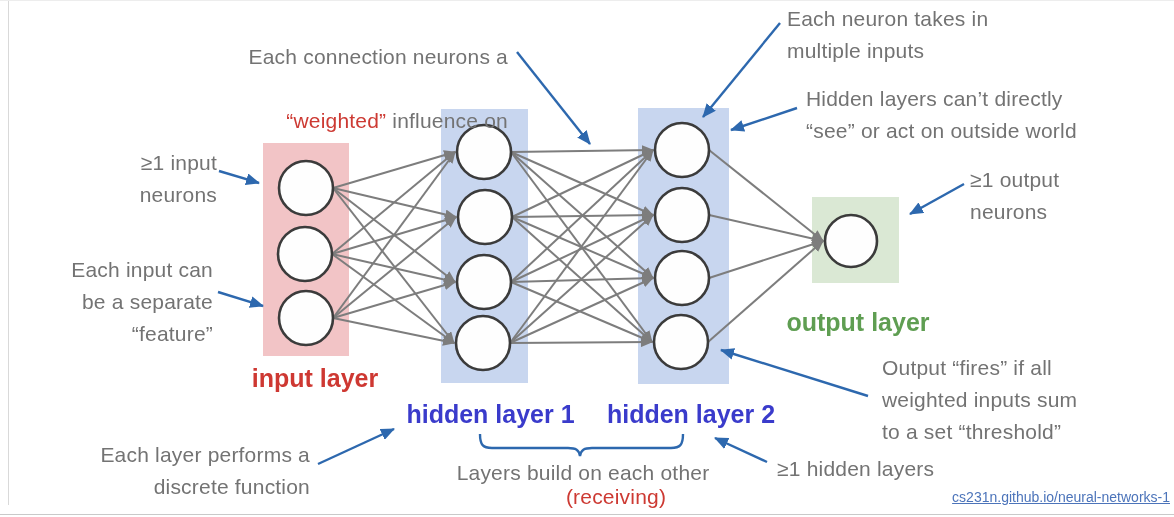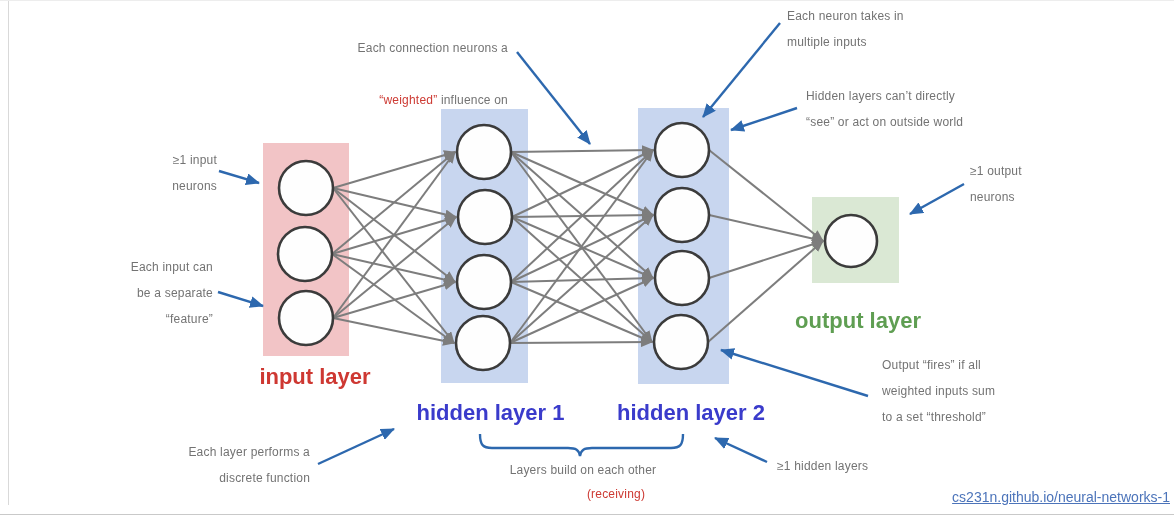--- a/index.html
+++ b/index.html
@@ -10,31 +10,31 @@
     overflow:hidden;
     font-family:"Liberation Sans", sans-serif;
   }
   .edge-left{position:absolute;left:8px;top:0;width:1px;height:505px;background:#d9d9d9;}
   .edge-bottom{position:absolute;left:0;top:514px;width:1174px;height:1px;background:#c9c9c9;}
   .edge-top{position:absolute;left:0;top:0;width:1174px;height:1px;background:#ededed;}
   svg#net{position:absolute;left:0;top:0;}
   .note{
     position:absolute;
     color:#737373;
-    font-size:12px;
-    line-height:26px;
+    font-size:21px;
+    line-height:32px;
     white-space:pre-line;
     letter-spacing:0.2px;
   }
   .ta-r{text-align:right;}
   .ta-c{text-align:center;}
   .red{color:#cd3a33;margin-left:33px;}
   .layer-label{
     position:absolute;
-    font-size:22px;
+    font-size:25px;
     font-weight:700;
     white-space:nowrap;
     text-align:center;
     letter-spacing:0px;
   }
   .lbl-input{color:#ce3832;}
   .lbl-hidden{color:#3a3bcb;}
   .lbl-output{color:#5f9e52;}
   .src-link{
     position:absolute;
@@ -173,21 +173,21 @@
   <div class="note ta-c" style="left:432px;top:457px;width:302px;">Layers build on each other</div>
 
   <div class="note ta-c red" style="left:432px;top:481px;width:302px;">(receiving)</div>
 
   <div class="note" style="left:777px;top:453px;">≥1 hidden layers</div>
 
   <div class="note" style="left:882px;top:352px;">Output “fires” if all
 weighted inputs sum
 to a set “threshold”</div>
 
-  <div class="note" style="left:970px;top:158px;">≥1 output
+  <div class="note" style="left:970px;top:164px;">≥1 output
 neurons</div>
 
   <div class="src-link" style="left:890px;top:489px;width:280px;">cs231n.github.io/neural-networks-1</div>
 
   <div class="edge-left"></div>
   <div class="edge-bottom"></div>
   <div class="edge-top"></div>
 </div>
 
 </body></html>

